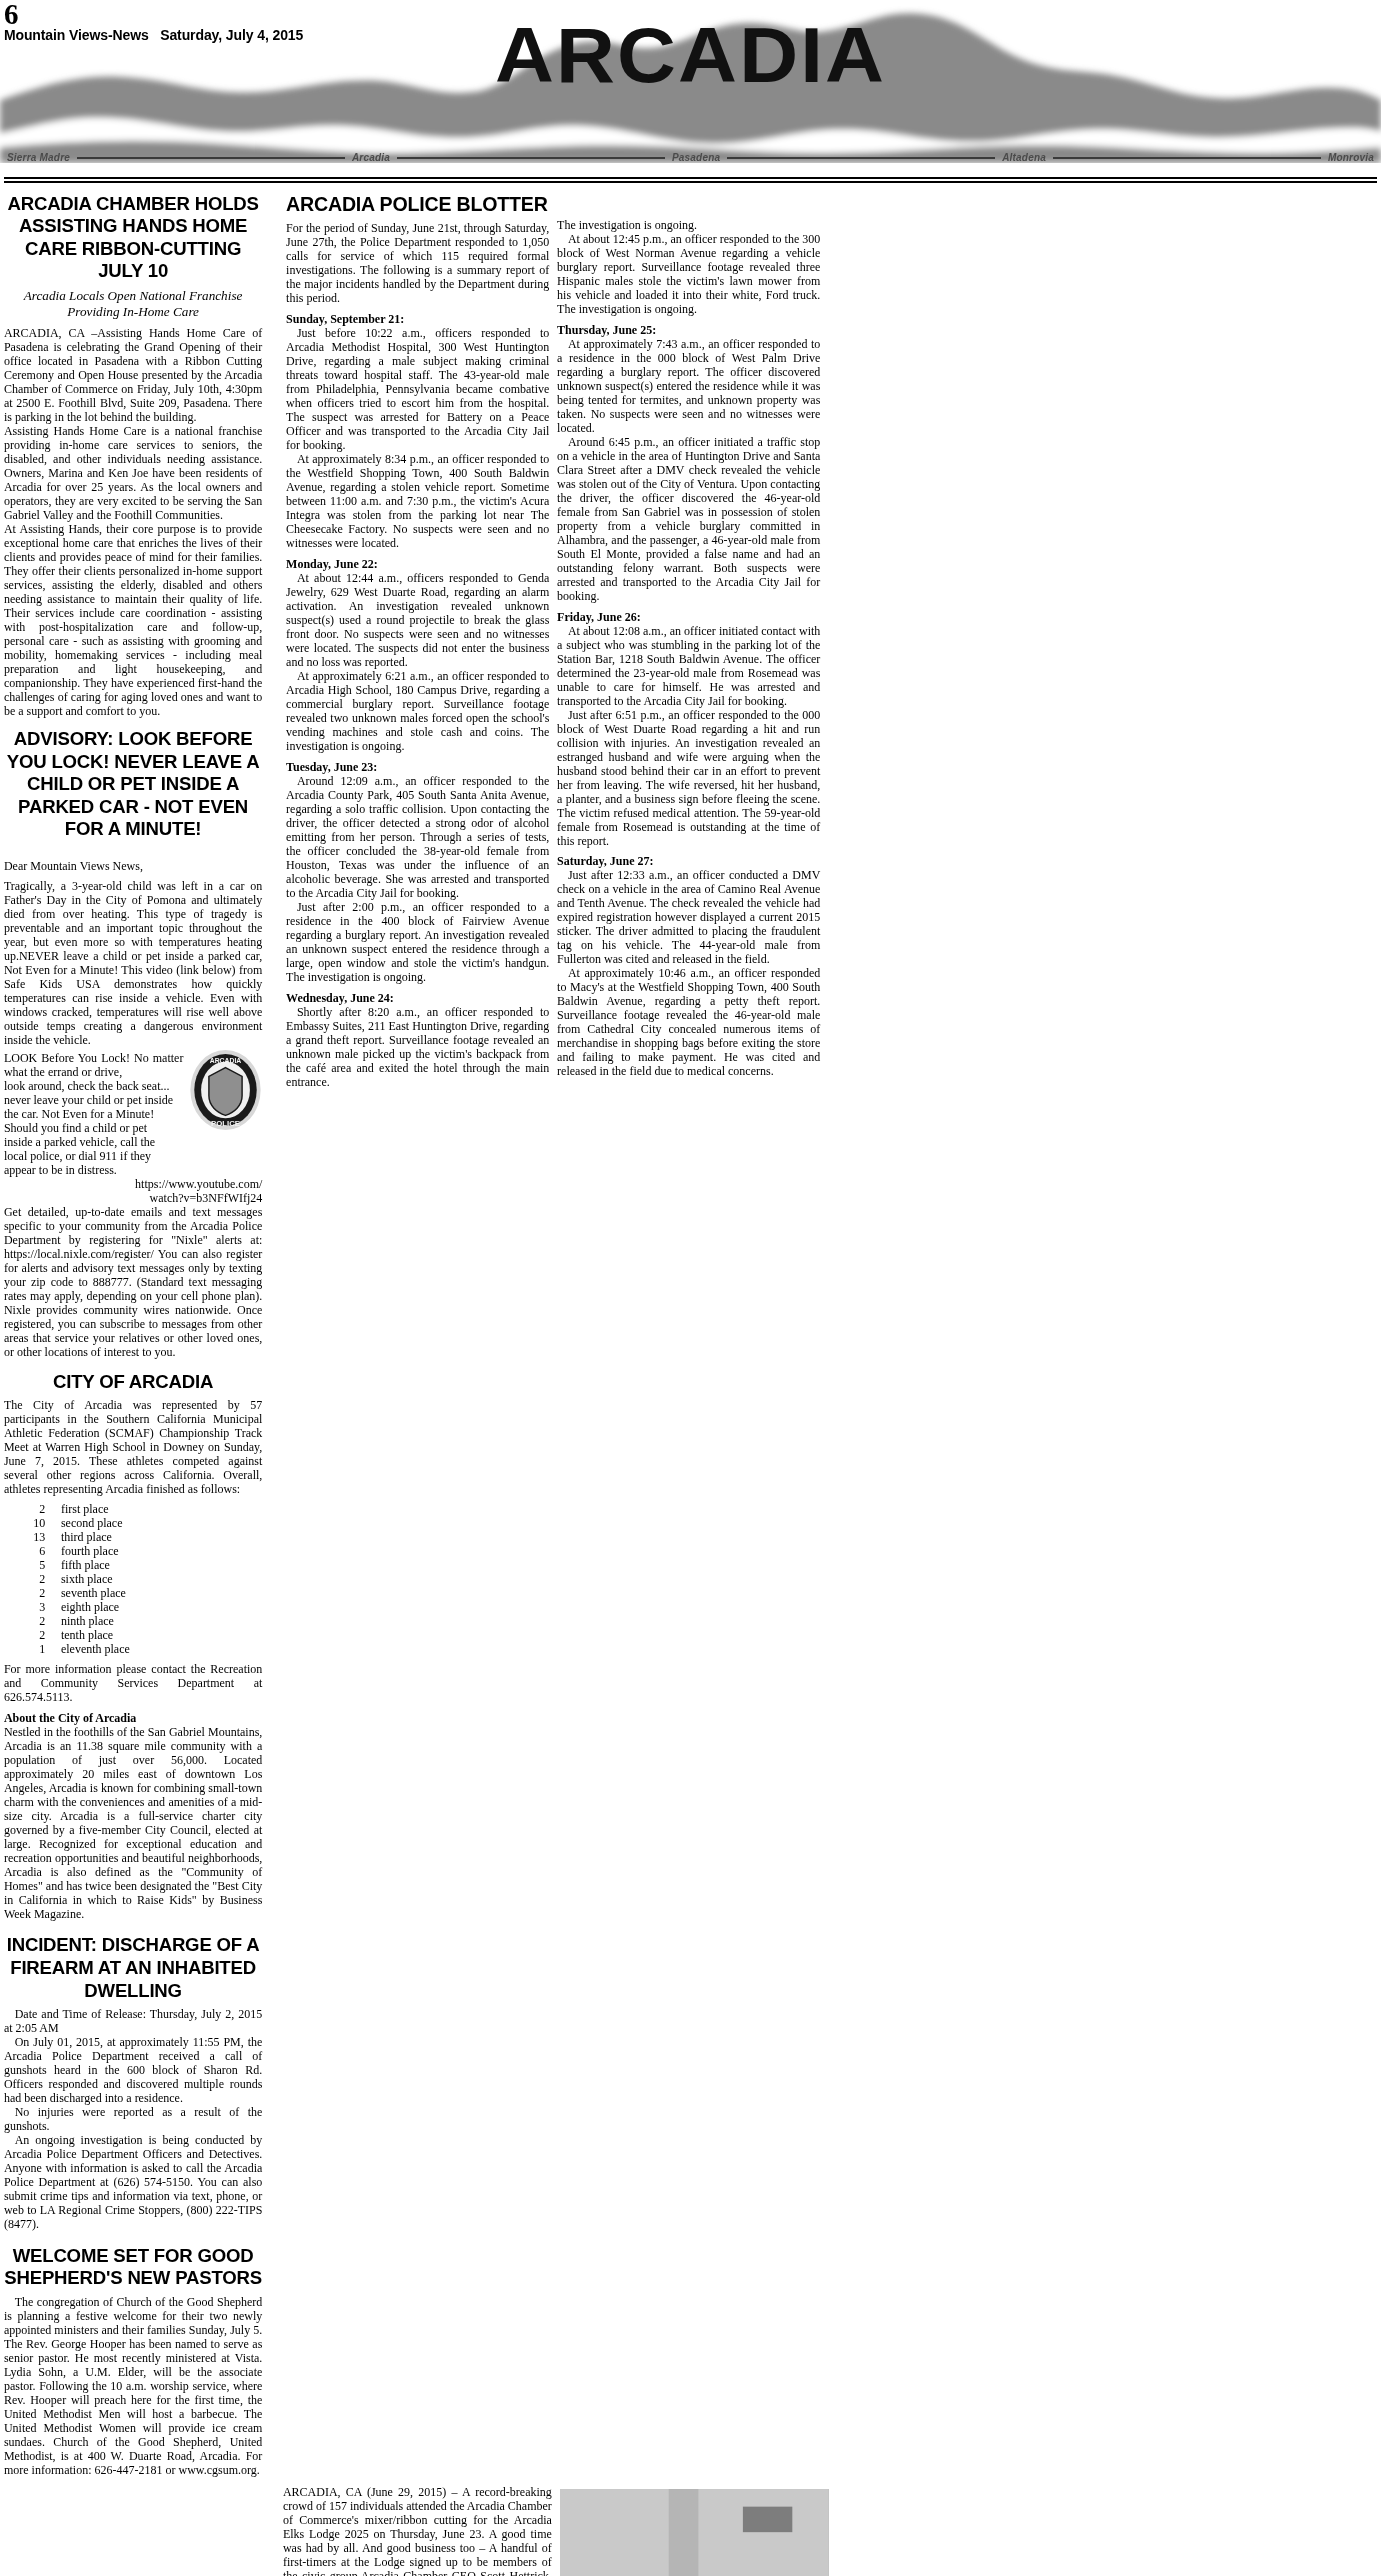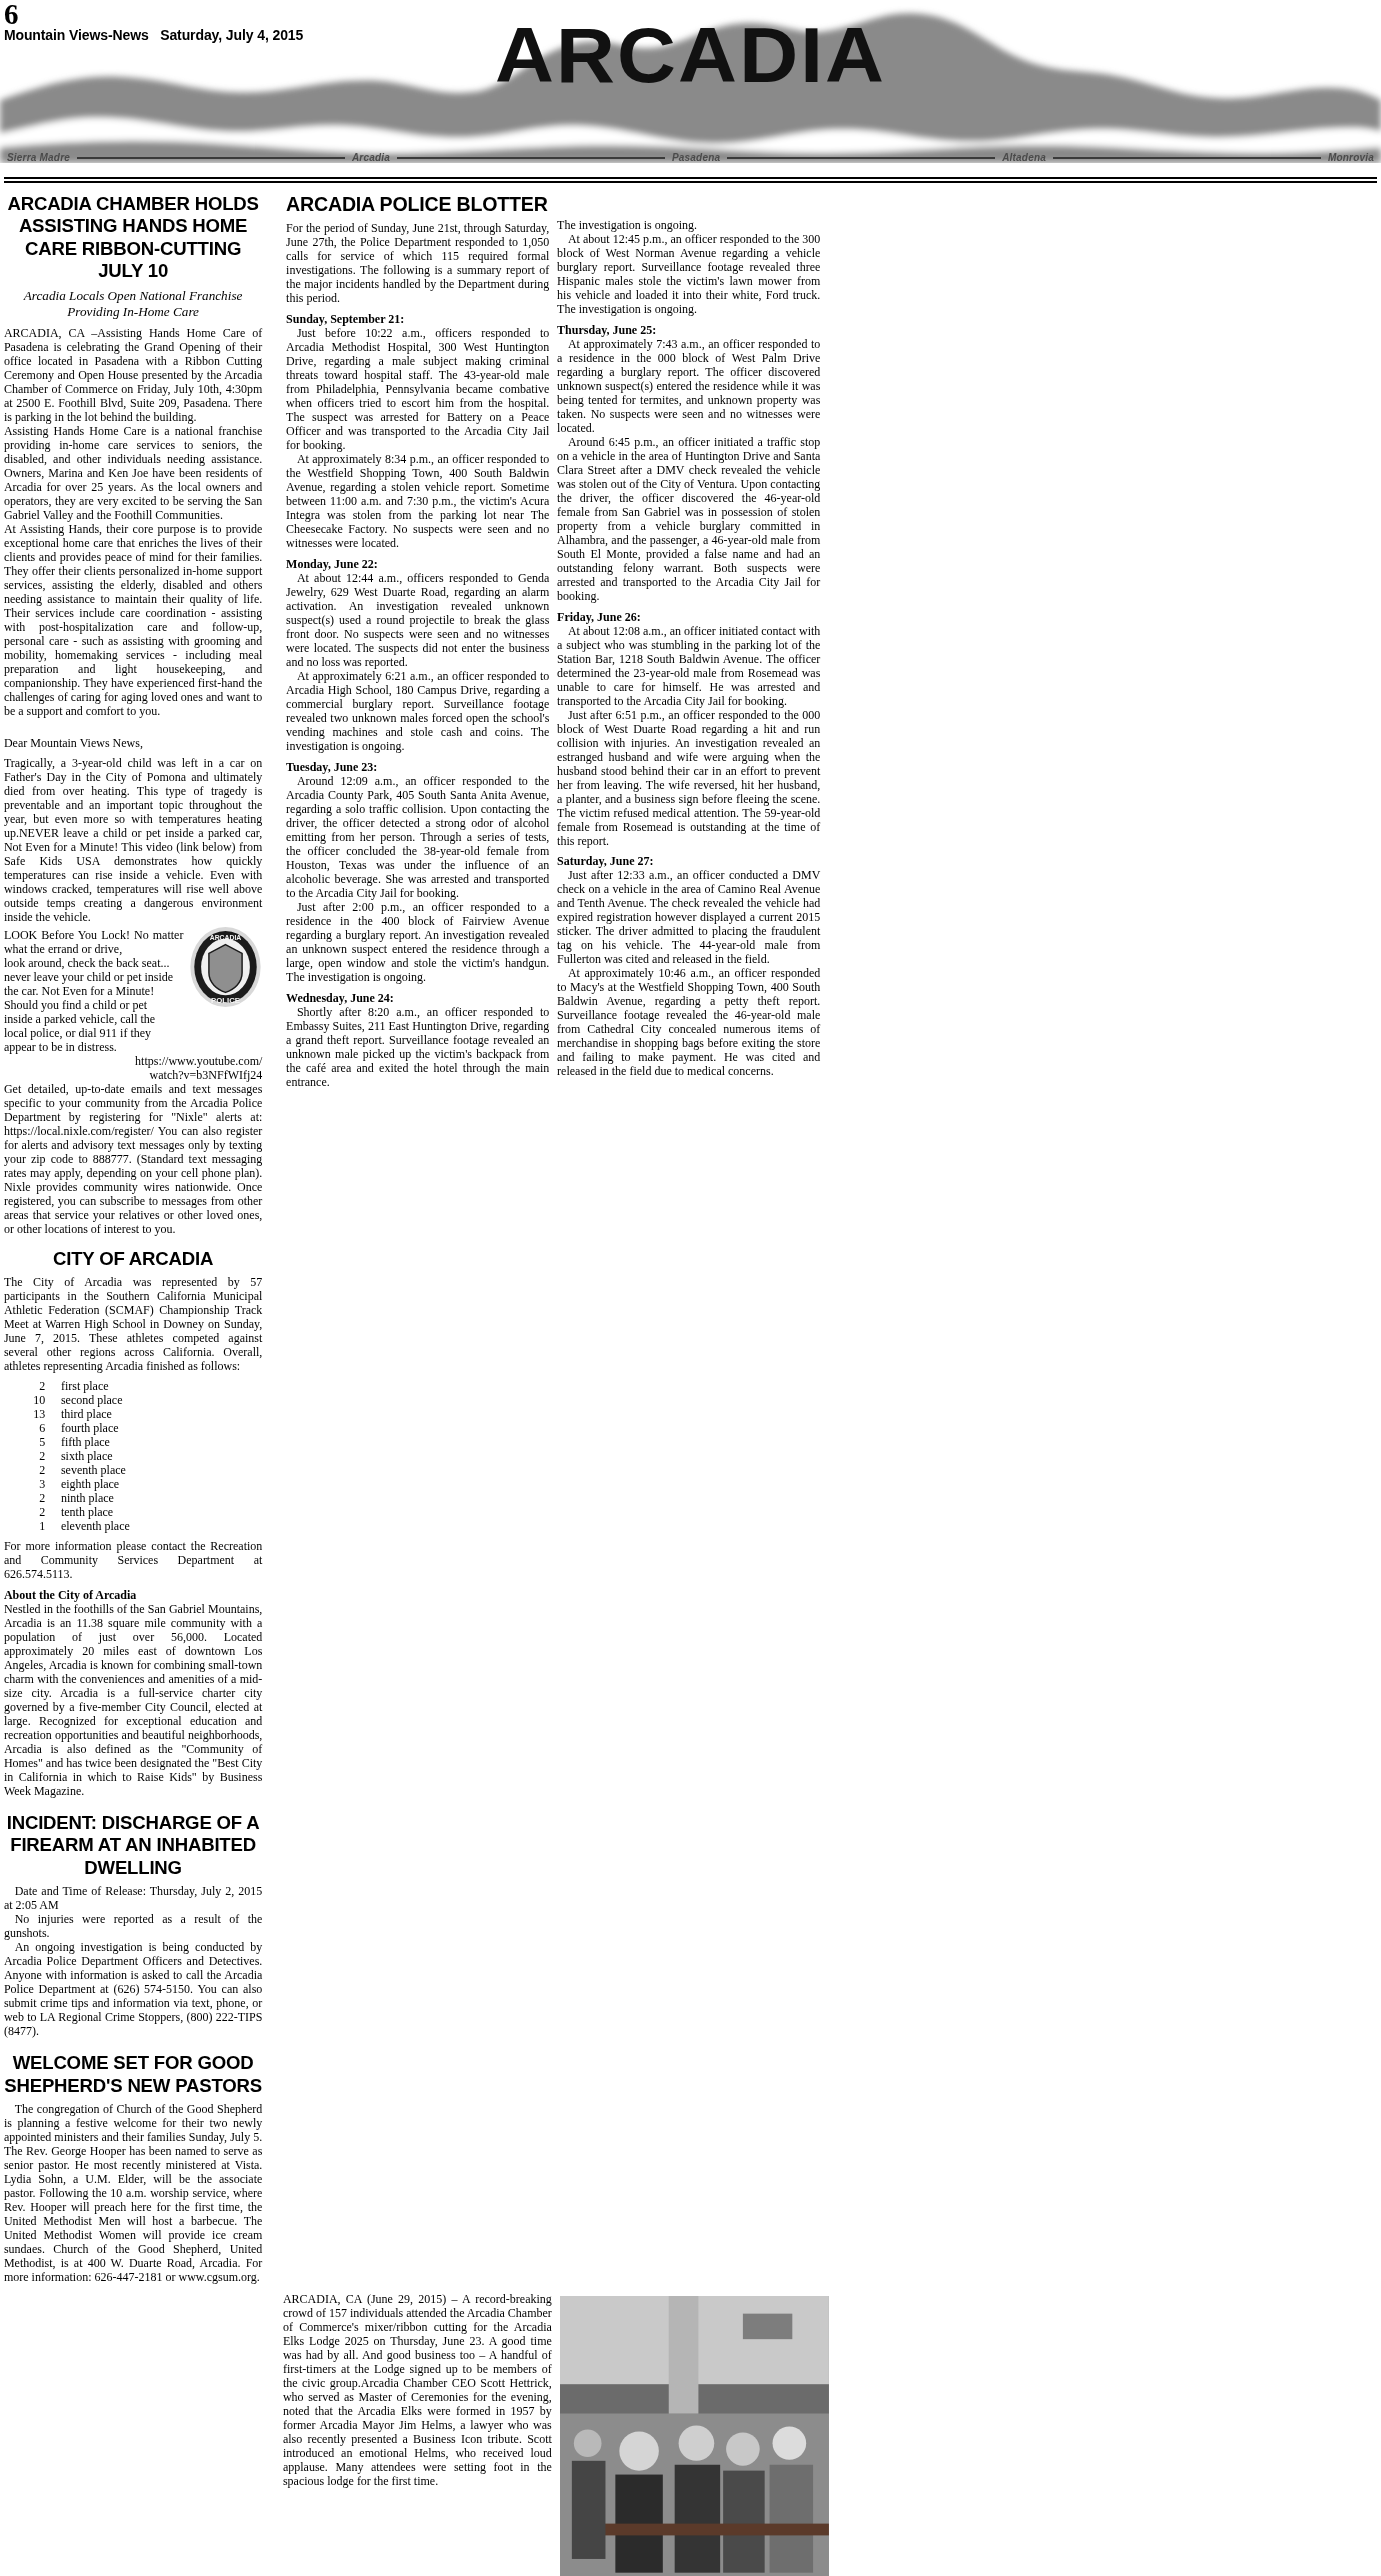--- a/index.html
+++ b/index.html
@@ -238,20 +238,21 @@
   <div class="cols">
 
     <div class="col">
 
       <h2 class="hl">ARCADIA CHAMBER HOLDS ASSISTING HANDS HOME CARE RIBBON-CUTTING JULY 10</h2>
       <div class="deck">Arcadia Locals Open National Franchise Providing In-Home Care</div>
       <p class="body noind">ARCADIA, CA –Assisting Hands Home Care of Pasadena is celebrating the Grand Opening of their office located in Pasadena with a Ribbon Cutting Ceremony and Open House presented by the Arcadia Chamber of Commerce on Friday, July 10th, 4:30pm at 2500 E. Foothill Blvd, Suite 209, Pasadena. There is parking in the lot behind the building.</p>
       <p class="body noind">Assisting Hands Home Care is a national franchise providing in-home care services to seniors, the disabled, and other individuals needing assistance. Owners, Marina and Ken Joe have been residents of Arcadia for over 25 years. As the local owners and operators, they are very excited to be serving the San Gabriel Valley and the Foothill Communities.</p>
       <p class="body noind">At Assisting Hands, their core purpose is to provide exceptional home care that enriches the lives of their clients and provides peace of mind for their families. They offer their clients personalized in-home support services, assisting the elderly, disabled and others needing assistance to maintain their quality of life. Their services include care coordination - assisting with post-hospitalization care and follow-up, personal care - such as assisting with grooming and mobility, homemaking services - including meal preparation and light housekeeping, and companionship. They have experienced first-hand the challenges of caring for aging loved ones and want to be a support and comfort to you.</p>
 
+      <h2 class="hl" style="margin-top:9.8px">ADVISORY: LOOK BEFORE YOU LOCK! NEVER LEAVE A CHILD OR PET INSIDE A PARKED CAR - NOT EVEN FOR A MINUTE!</h2>
       <p class="body noind" style="margin-top:18px">Dear Mountain Views News,</p>
       <p class="body noind" style="margin-top:5.9px">Tragically, a 3-year-old child was left in a car on Father's Day in the City of Pomona and ultimately died from over heating. This type of tragedy is preventable and an important topic throughout the year, but even more so with temperatures heating up.NEVER leave a child or pet inside a parked car, Not Even for a Minute! This video (link below) from Safe Kids USA demonstrates how quickly temperatures can rise inside a vehicle. Even with windows cracked, temperatures will rise well above outside temps creating a dangerous environment inside the vehicle.</p>
 
       <div class="badge">
         <svg width="73" height="82" viewBox="0 0 74 84">
           <ellipse cx="37" cy="42" rx="36" ry="41" fill="#d8d8d8"></ellipse>
           <ellipse cx="37" cy="42" rx="32" ry="37" fill="#1b1b1b"></ellipse>
           <ellipse cx="37" cy="42" rx="25" ry="29" fill="#f0f0f0"></ellipse>
           <path d="M37 19 L54 28 L54 48 C54 58 46 65 37 68 C28 65 20 58 20 48 L20 28 Z" fill="#8f8f8f" stroke="#1b1b1b" stroke-width="1.5"></path>
           <text x="37" y="14" font-family="Liberation Sans, sans-serif" font-size="7" font-weight="700" fill="#f5f5f5" text-anchor="middle">ARCADIA</text>
@@ -320,20 +321,21 @@
             <span class="v">eleventh place</span>
           </div>
       </div>
 
       <p class="body noind">For more information please contact the Recreation and Community Services Department at 626.574.5113.</p>
       <div class="subhead">About the City of Arcadia</div>
       <p class="body noind">Nestled in the foothills of the San Gabriel Mountains, Arcadia is an 11.38 square mile community with a population of just over 56,000. Located approximately 20 miles east of downtown Los Angeles, Arcadia is known for combining small-town charm with the conveniences and amenities of a mid-size city. Arcadia is a full-service charter city governed by a five-member City Council, elected at large. Recognized for exceptional education and recreation opportunities and beautiful neighborhoods, Arcadia is also defined as the "Community of Homes" and has twice been designated the "Best City in California in which to Raise Kids" by Business Week Magazine.</p>
 
       <h2 class="hl" style="margin-top:13.7px">INCIDENT: DISCHARGE OF A FIREARM AT AN INHABITED DWELLING</h2>
       <p class="body" style="margin-top:3.9px">Date and Time of Release: Thursday, July 2, 2015 at 2:05 AM</p>
+      <p class="body">On July 01, 2015, at approximately 11:55 PM, the Arcadia Police Department received a call of gunshots heard in the 600 block of Sharon Rd. Officers responded and discovered multiple rounds had been discharged into a residence.</p>
       <p class="body">No injuries were reported as a result of the gunshots.</p>
       <p class="body">An ongoing investigation is being conducted by Arcadia Police Department Officers and Detectives. Anyone with information is asked to call the Arcadia Police Department at (626) 574-5150. You can also submit crime tips and information via text, phone, or web to LA Regional Crime Stoppers, (800) 222-TIPS (8477).</p>
 
       <h2 class="hl" style="margin-top:13.7px">WELCOME SET FOR GOOD SHEPHERD'S NEW PASTORS</h2>
       <p class="body" style="margin-top:3.9px">The congregation of Church of the Good Shepherd is planning a festive welcome for their two newly appointed ministers and their families Sunday, July 5. The Rev. George Hooper has been named to serve as senior pastor. He most recently ministered at Vista. Lydia Sohn, a U.M. Elder, will be the associate pastor. Following the 10 a.m. worship service, where Rev. Hooper will preach here for the first time, the United Methodist Men will host a barbecue. The United Methodist Women will provide ice cream sundaes. Church of the Good Shepherd, United Methodist, is at 400 W. Duarte Road, Arcadia. For more information: 626-447-2181 or www.cgsum.org.</p>
     </div>
 
     <div style="width:1103px">
 
       <div style="display:flex">

